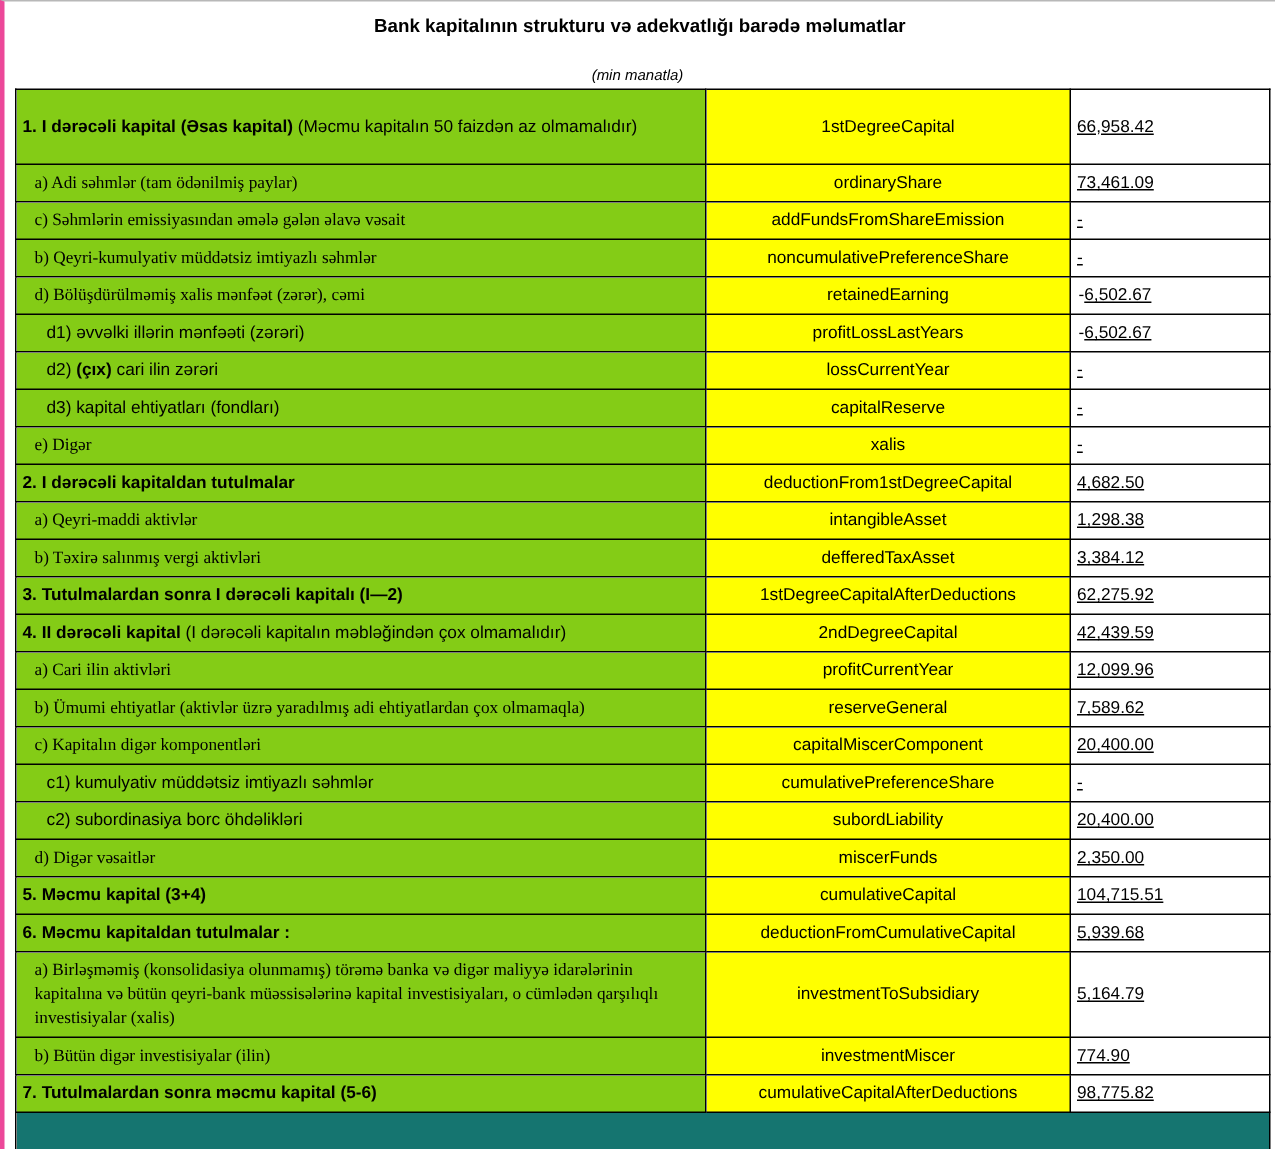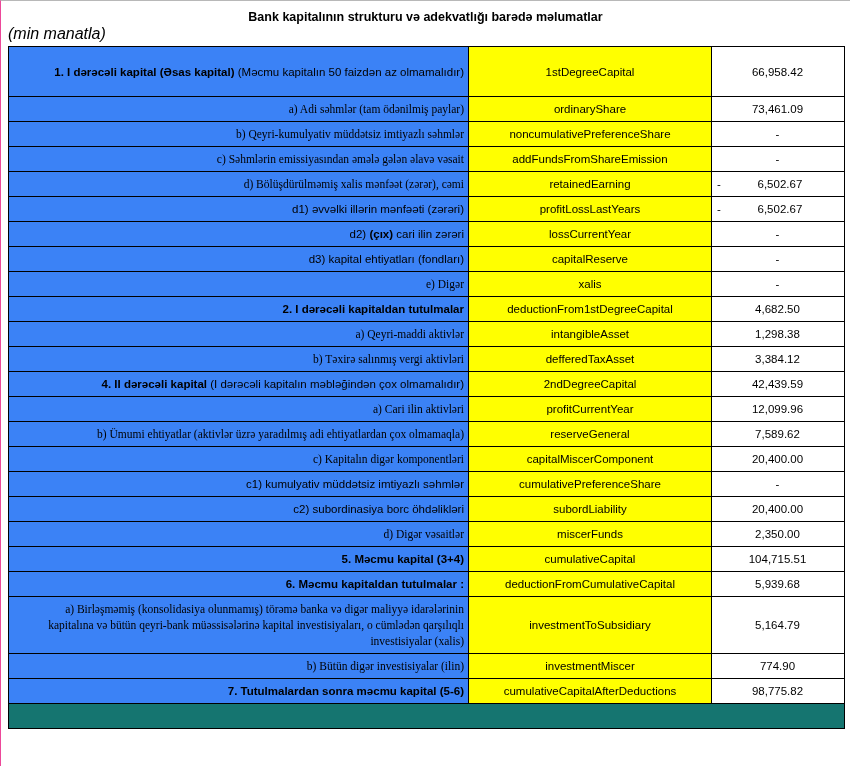--- a/index.html
+++ b/index.html
@@ -11,32 +11,33 @@
     background: #ffffff;
     font-family: "Liberation Sans", sans-serif;
     color: #000000;
   }
   .page {
     box-sizing: border-box;
     width: 850px;
     height: 766px;
     padding: 8px 7px 0 7px;
     border-top: 1px solid #b8b8b8;
-    border-left: 1px solid #ec4899;
+    border-left: 3px solid #ec4899;
   }
   .title {
     text-align: center;
     font-weight: bold;
     font-size: 12.5px;
     line-height: 16px;
   }
   .unit-note {
-    text-align: left;
+    text-align: center;
     font-style: italic;
-    font-size: 16px;
+    font-size: 10px;
+    margin-top: 20px;
     margin-bottom: 3px;
     padding-right: 3px;
   }
   table.capital-table {
     border-collapse: collapse;
     table-layout: fixed;
     width: 836px;
   }
   col.c-label { width: 460px; }
   col.c-code  { width: 243px; }
@@ -45,30 +46,31 @@
     box-sizing: border-box;
     border: 1px solid #000000;
     padding: 4px 4px;
     font-size: 11.5px;
     line-height: 16px;
     vertical-align: middle;
     overflow: hidden;
   }
   tr { height: 25px; }
   tbody tr:first-child td { height: 50px; }
-  td.label { text-align: right; background: #3b82f6; }
+  td.label { text-align: left; background: #84cc16; }
   td.label.indent1 { padding-left: 12px; font-family: Liberation Serif, serif; }
   td.label.indent2 { padding-left: 20px; }
   td.code {
     background: var(--code-fill, #ffff00);
     text-align: center;
   }
   td.value {
-    text-align: center;
+    text-align: left;
     padding-right: 5px;
+    text-decoration: underline;
   }
   td.value .minus { float: left; padding-left: 1px; }
   .b { font-weight: bold; }
   tr.footer-band td {
     background: var(--footer-fill, #157570);
     height: 12px;
     padding: 0;
   }
 </style>
 </head>
@@ -88,27 +90,27 @@
           <td class="label indent0"><span class="b">1. I dərəcəli kapital (Əsas kapital)</span><span> (Məcmu kapitalın 50 faizdən  az olmamalıdır)</span></td>
           <td class="code">1stDegreeCapital</td>
           <td class="value">66,958.42</td>
         </tr>
         <tr>
           <td class="label indent1"><span>a) Adi səhmlər (tam ödənilmiş paylar)</span></td>
           <td class="code">ordinaryShare</td>
           <td class="value">73,461.09</td>
         </tr>
         <tr>
+          <td class="label indent1"><span>c) Səhmlərin emissiyasından əmələ gələn  əlavə vəsait</span></td>
+          <td class="code">addFundsFromShareEmission</td>
+          <td class="value">-</td>
+        </tr>
+        <tr>
           <td class="label indent1"><span>b) Qeyri-kumulyativ müddətsiz imtiyazlı səhmlər</span></td>
           <td class="code">noncumulativePreferenceShare</td>
-          <td class="value">-</td>
-        </tr>
-        <tr>
-          <td class="label indent1"><span>c) Səhmlərin emissiyasından əmələ gələn  əlavə vəsait</span></td>
-          <td class="code">addFundsFromShareEmission</td>
           <td class="value">-</td>
         </tr>
         <tr>
           <td class="label indent1"><span>d)  Bölüşdürülməmiş xalis mənfəət (zərər), cəmi</span></td>
           <td class="code">retainedEarning</td>
           <td class="value"><span class="minus">-</span><span>6,502.67</span></td>
         </tr>
         <tr>
           <td class="label indent2"><span>d1) əvvəlki illərin mənfəəti (zərəri)</span></td>
           <td class="code">profitLossLastYears</td>
@@ -136,20 +138,25 @@
         </tr>
         <tr>
           <td class="label indent1"><span>a) Qeyri-maddi aktivlər</span></td>
           <td class="code">intangibleAsset</td>
           <td class="value">1,298.38</td>
         </tr>
         <tr>
           <td class="label indent1"><span>b) Təxirə salınmış vergi aktivləri</span></td>
           <td class="code">defferedTaxAsset</td>
           <td class="value">3,384.12</td>
+        </tr>
+        <tr>
+          <td class="label indent0"><span class="b">3. Tutulmalardan  sonra I dərəcəli kapitalı (I—2)</span></td>
+          <td class="code">1stDegreeCapitalAfterDeductions</td>
+          <td class="value">62,275.92</td>
         </tr>
         <tr>
           <td class="label indent0"><span class="b">4. II dərəcəli  kapital</span><span> (I dərəcəli  kapitalın  məbləğindən çox olmamalıdır)</span></td>
           <td class="code">2ndDegreeCapital</td>
           <td class="value">42,439.59</td>
         </tr>
         <tr>
           <td class="label indent1"><span>a) Cari ilin aktivləri</span></td>
           <td class="code">profitCurrentYear</td>
           <td class="value">12,099.96</td>

